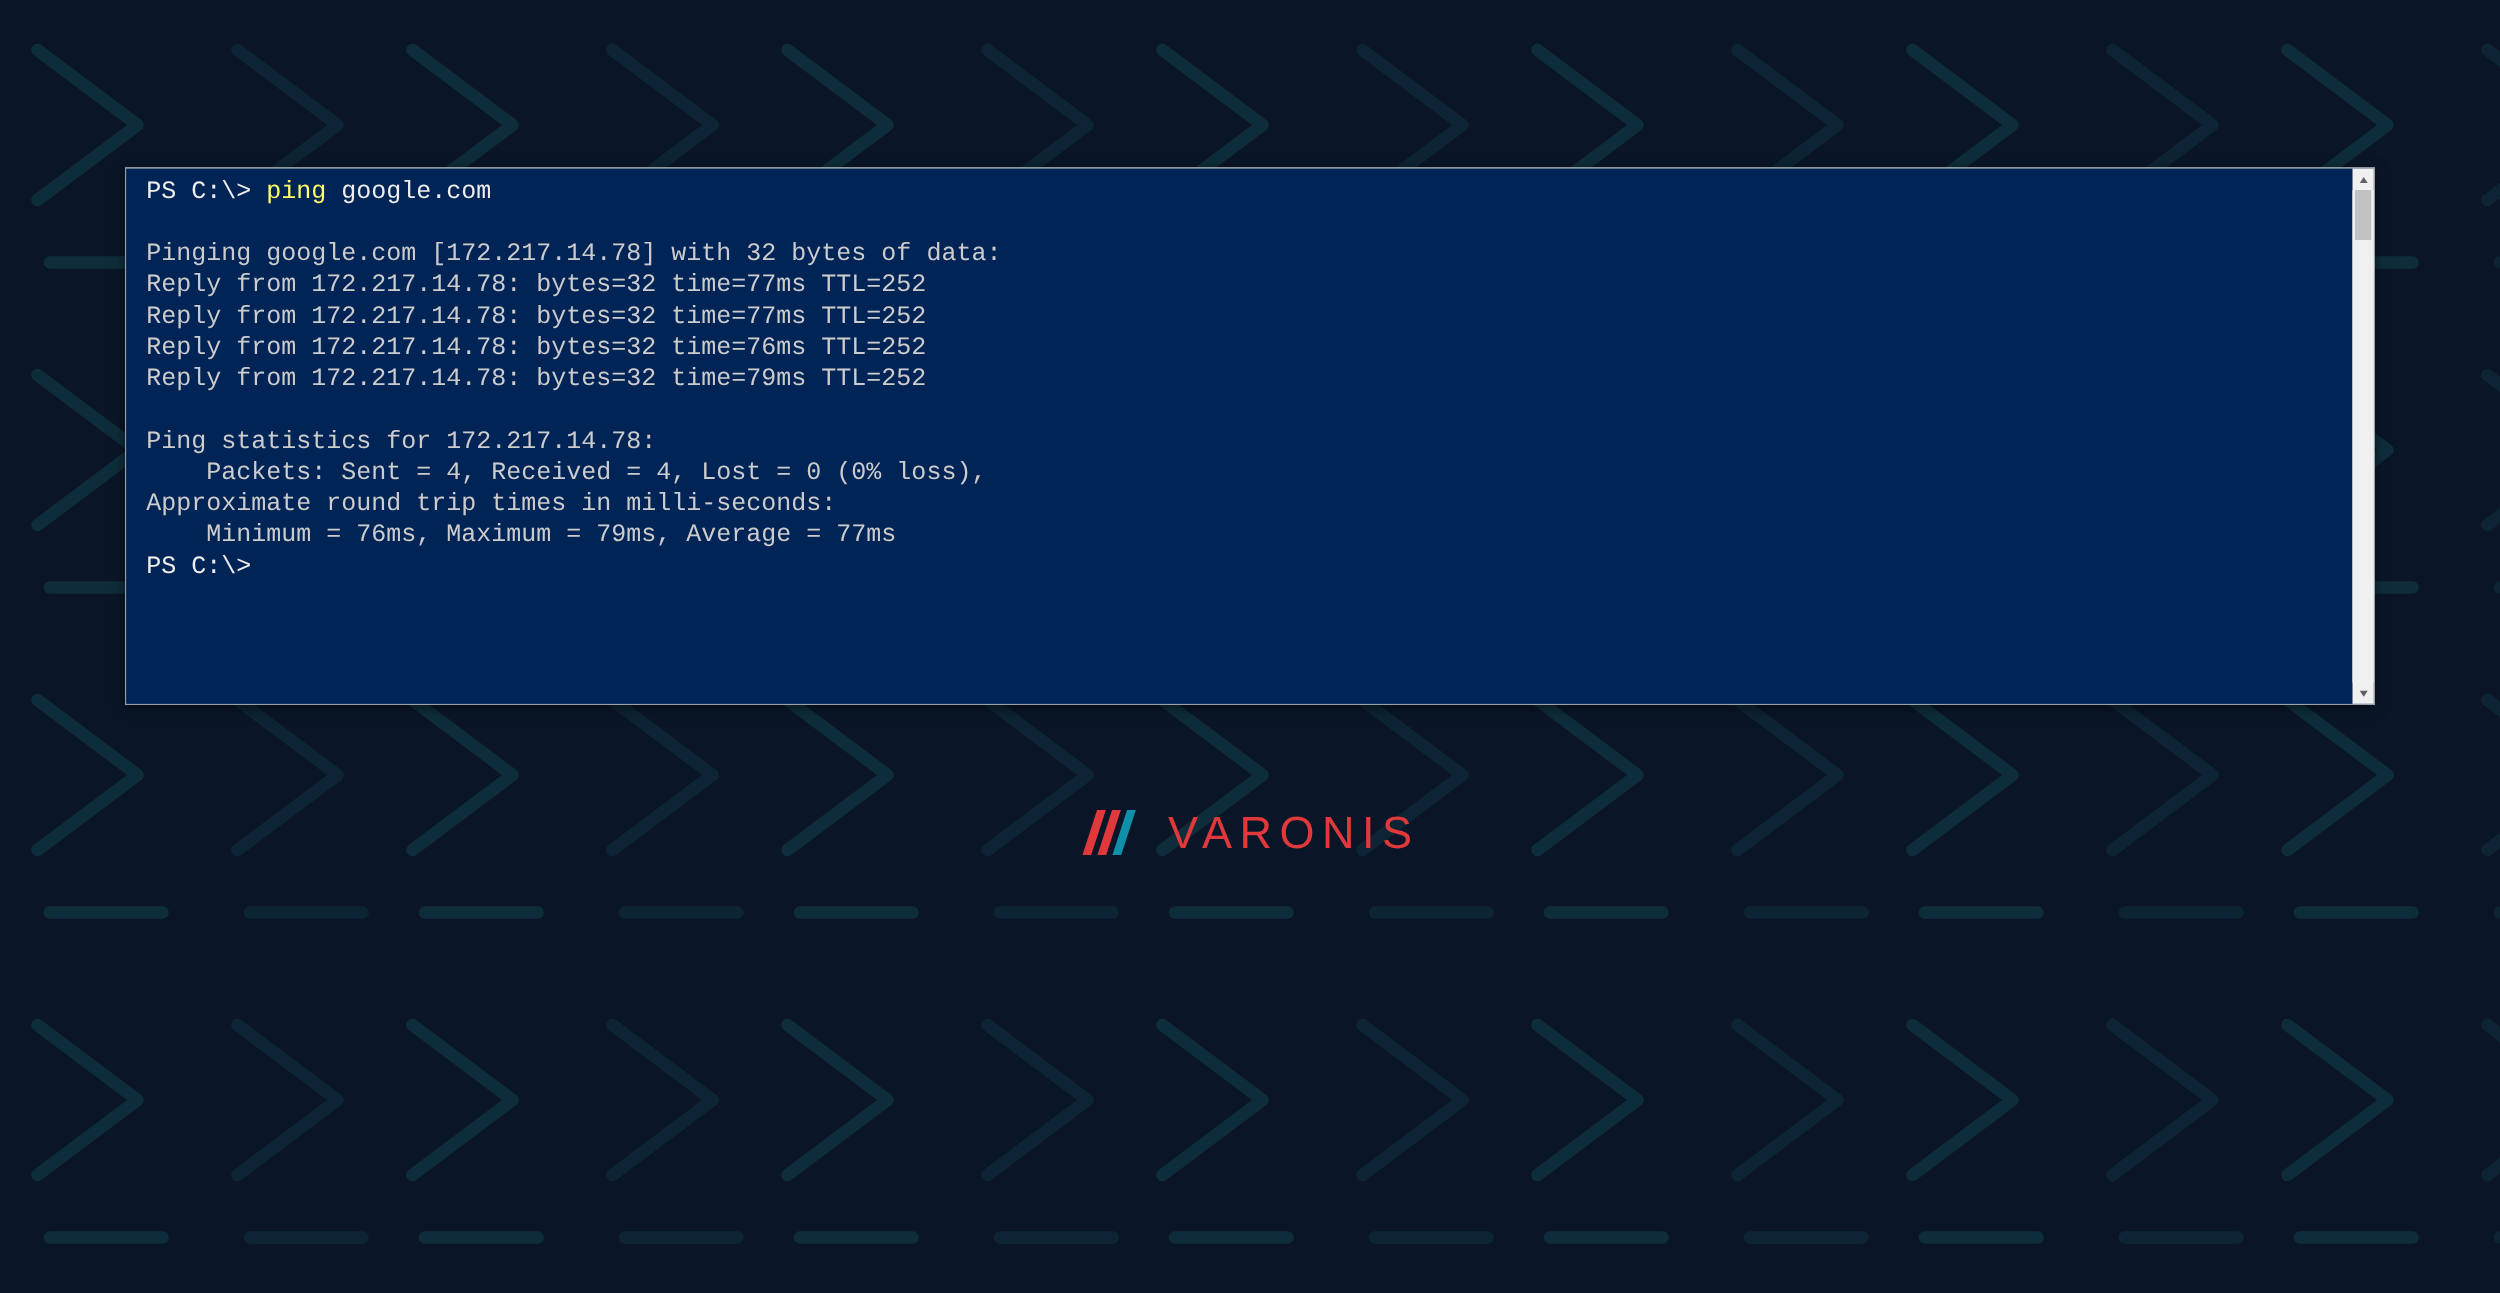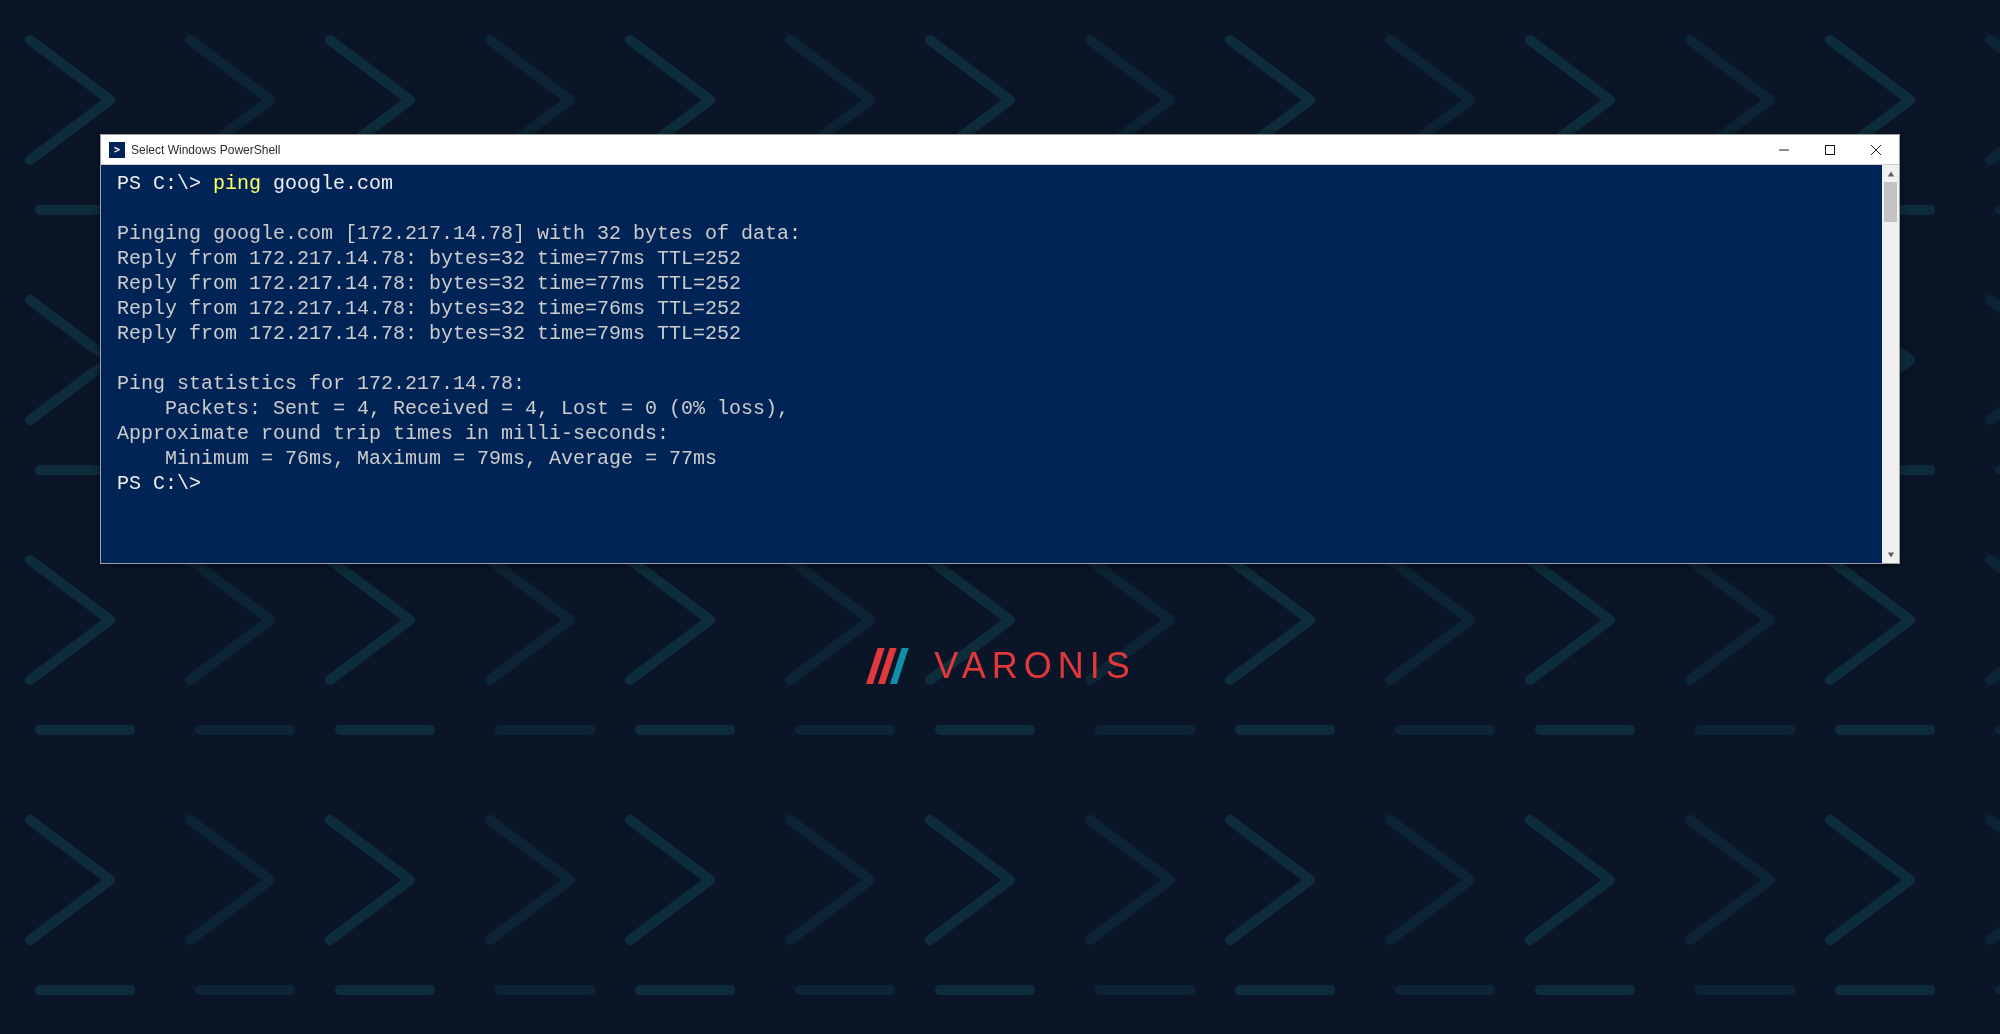--- a/index.html
+++ b/index.html
@@ -155,43 +155,20 @@
             <path d="M30 40 L110 100 L30 160"></path>
             <line x1="40" y1="210" x2="130" y2="210"></line>
           </g>
         </pattern>
       </defs>
       <rect width="2000" height="1034" fill="url(#ptn)"></rect>
     </svg>
   </div>
 
   <div class="window">
-    <div class="titlebar">
-      <span class="app-icon"></span>
-      <span class="title-text">Select Windows PowerShell</span>
-      <span class="spacer"></span>
-      <div class="win-controls">
-        <div class="win-btn">
-          <svg viewBox="0 0 10 10">
-              <line x1="0" y1="5" x2="10" y2="5"></line>
-            </svg>
-        </div>
-        <div class="win-btn">
-          <svg viewBox="0 0 10 10">
-              <rect x="0.5" y="0.5" width="9" height="9"></rect>
-            </svg>
-        </div>
-        <div class="win-btn close">
-          <svg viewBox="0 0 10 10">
-              <line x1="0" y1="0" x2="10" y2="10"></line>
-              <line x1="10" y1="0" x2="0" y2="10"></line>
-            </svg>
-        </div>
-      </div>
-    </div>
 
     <div class="term-wrap">
       <div class="term"><span class="white">PS C:\&gt; </span><span class="cmd">ping</span><span class="white"> google.com</span>
 <span></span>
 <span>Pinging google.com [172.217.14.78] with 32 bytes of data:</span>
 <span>Reply from 172.217.14.78: bytes=32 time=77ms TTL=252</span>
 <span>Reply from 172.217.14.78: bytes=32 time=77ms TTL=252</span>
 <span>Reply from 172.217.14.78: bytes=32 time=76ms TTL=252</span>
 <span>Reply from 172.217.14.78: bytes=32 time=79ms TTL=252</span>
 <span></span>

